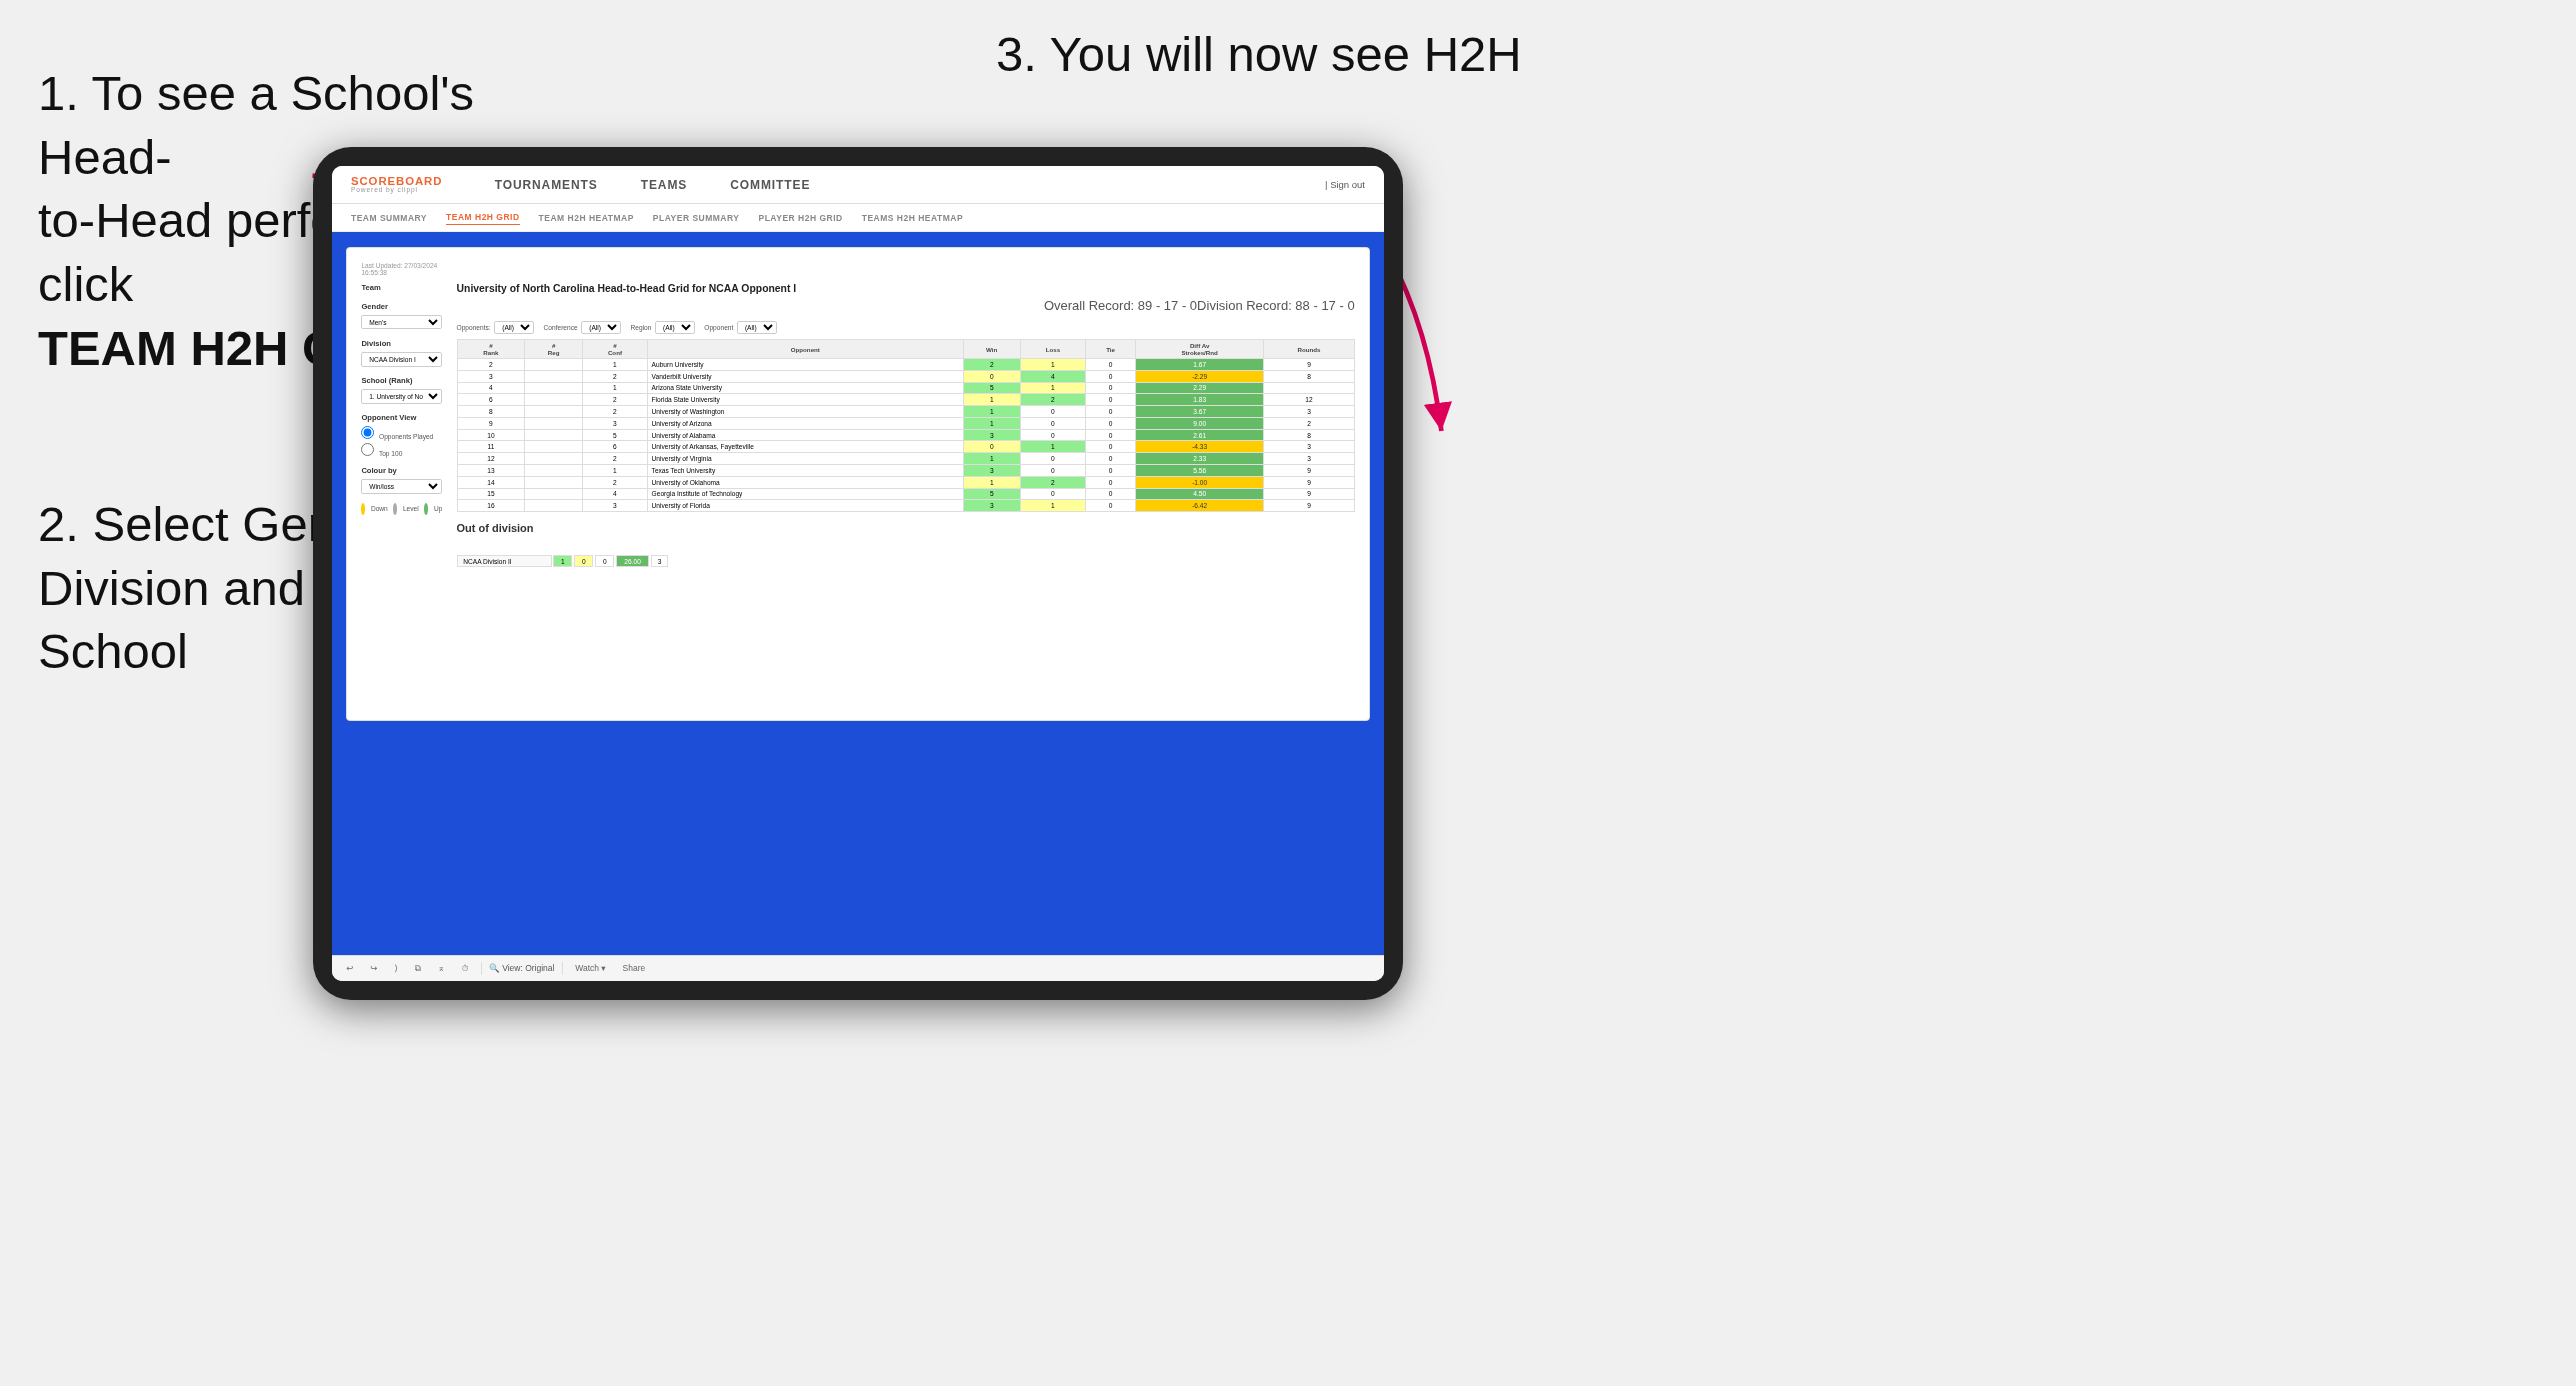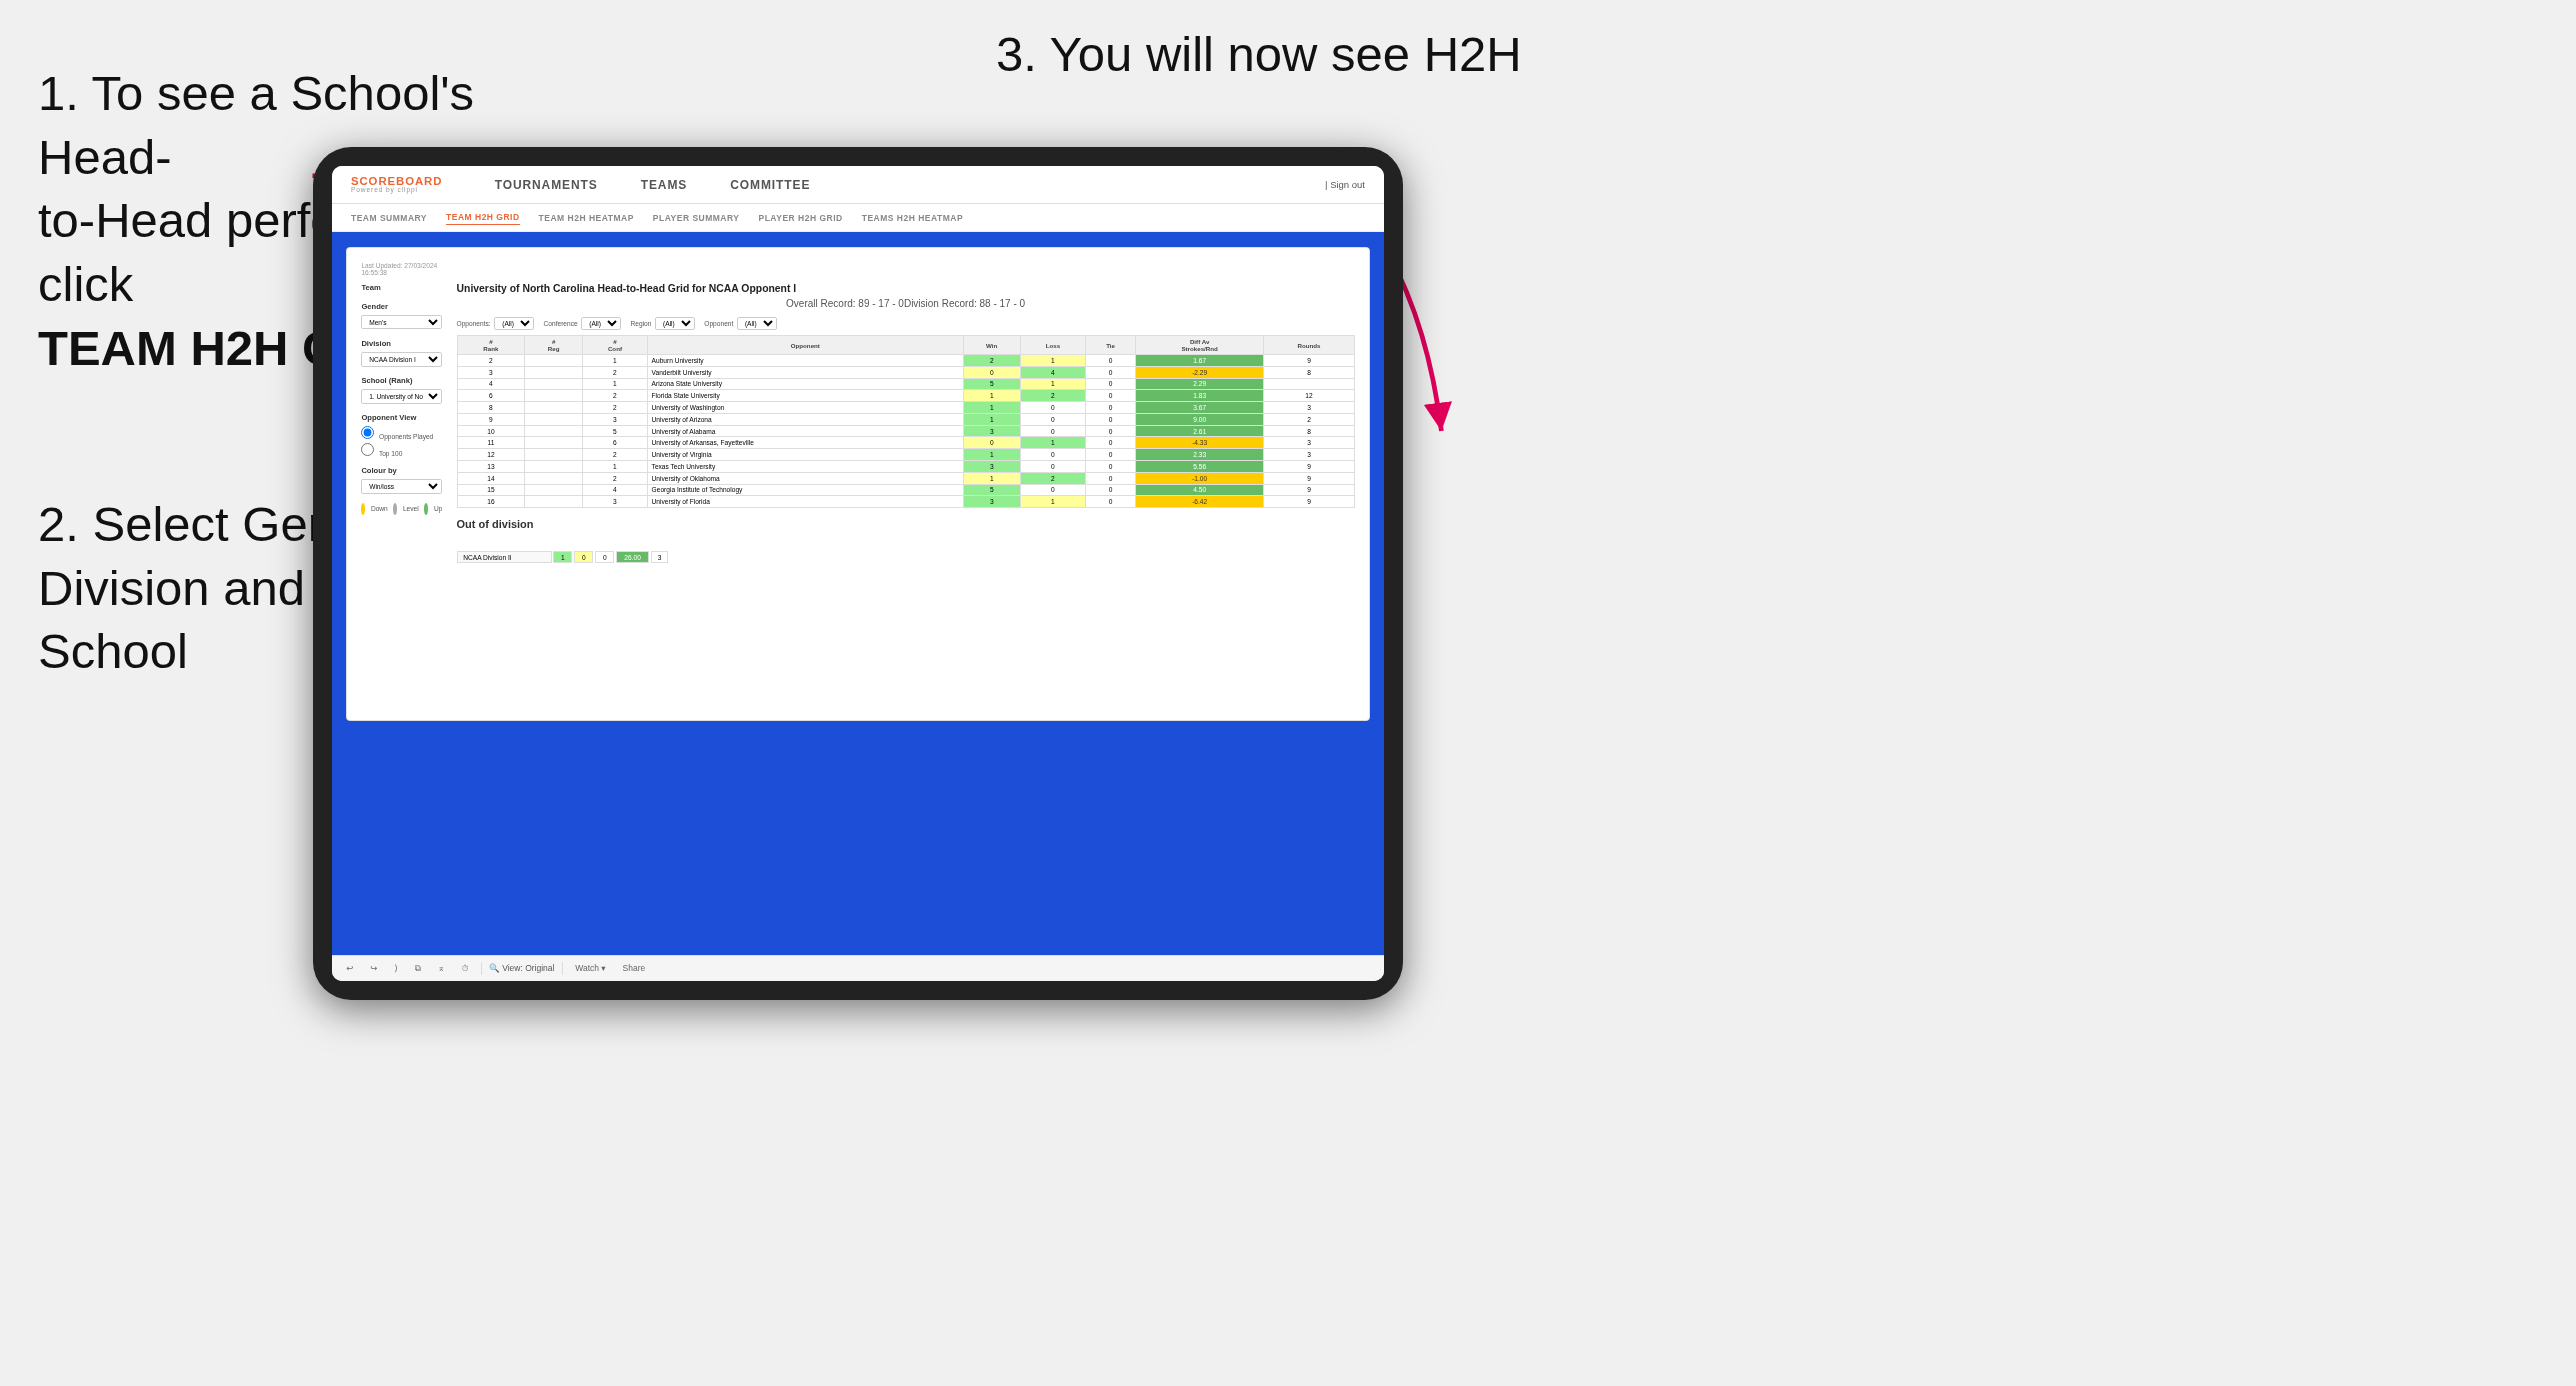--- a/index.html
+++ b/index.html
@@ -183,22 +183,22 @@
       flex: 1;
     }
     .grid-title {
       font-size: 10.4px;
       font-weight: 700;
       color: #222;
       margin-bottom: 3.8px;
     }
     .record-row {
       display: flex;
-      justify-content: center;
-      font-size: 10px;
+      justify-content: flex-end;
+      font-size: 13px;
       color: #555;
       margin-bottom: 7.6px;
     }
 
     
     .filter-row {
       display: flex;
       gap: 9.5px;
       margin-bottom: 5.7px;
       align-items: center;

